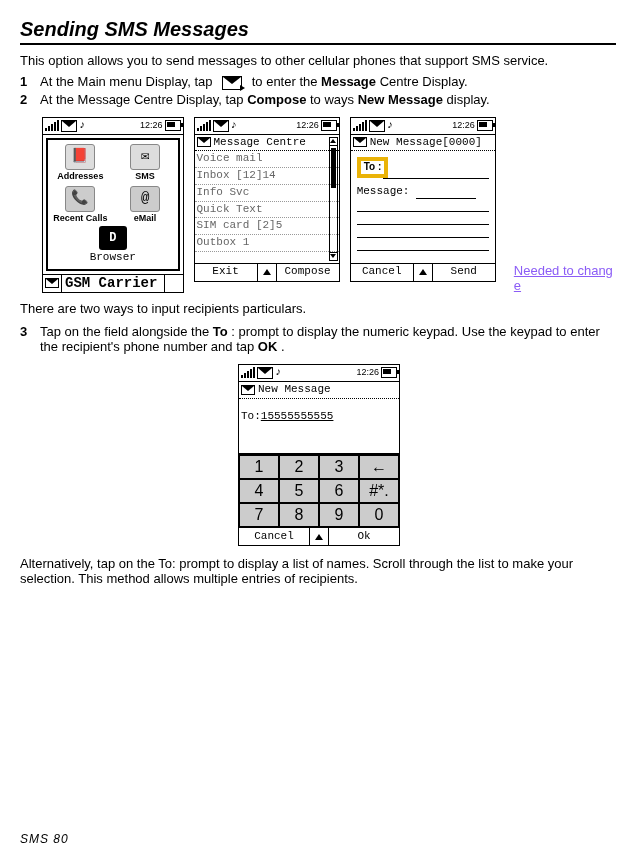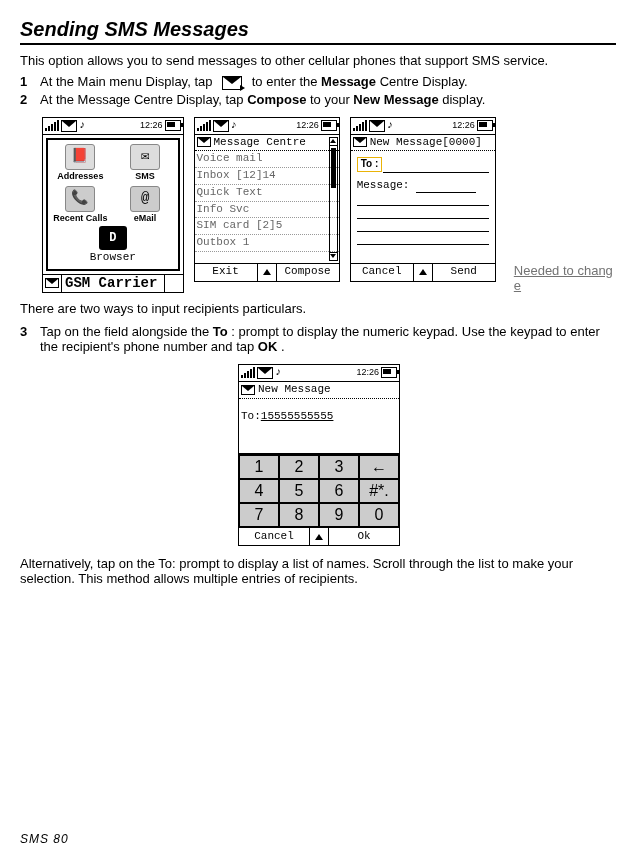--- a/index.html
+++ b/index.html
@@ -106,25 +106,25 @@
   .list-body .scrollbar .up,.list-body .scrollbar .dn{position:absolute;left:0;right:0;height:7px;background:#fff;display:flex;align-items:center;justify-content:center;}
   .list-body .scrollbar .up{top:0;border-bottom:1px solid #000;}
   .list-body .scrollbar .dn{bottom:0;border-top:1px solid #000;}
   .list-body .scrollbar .up::before{content:"";border-left:3px solid transparent;border-right:3px solid transparent;border-bottom:4px solid #000;}
   .list-body .scrollbar .dn::before{content:"";border-left:3px solid transparent;border-right:3px solid transparent;border-top:4px solid #000;}
   .list-body .scrollbar .thumb{position:absolute;left:1px;right:1px;top:10px;height:40px;background:#000;}
   .list-line{padding:1px 10px 1px 2px;border-bottom:1px dotted #999;color:#666;}
   
   .nm-title{padding:1px 2px;border-bottom:1px dotted #000;display:flex;align-items:center;gap:3px;}
   .nm-body{padding:6px;}
-  .nm-to{display:inline-block;border:1px solid #eab308;padding:0 3px;font-family:Arial;font-size:10px;font-weight:bold;margin-bottom:4px;}
+  .nm-to{display:inline-block;border:4px solid #eab308;padding:0 3px;font-family:Arial;font-size:10px;font-weight:bold;margin-bottom:4px;}
   .nm-toline{border-bottom:1px solid #000;height:10px;margin-left:26px;margin-bottom:4px;margin-top:-14px;}
   .nm-msglabel{margin-top:6px;}
   .nm-line{border-bottom:1px solid #000;height:12px;}
-  .red-note{color:#737373;text-decoration:underline;font-size:13px;margin-left:8px;}
+  .red-note{color:#8b5cf6;text-decoration:underline;font-size:13px;margin-left:8px;}
   
   .keypad-wrap{margin:10px auto;display:block;width:160px;}
   .kp-to{padding:2px;margin-top:9px;}
   .kp-to span.u{text-decoration:underline;}
   .keypad{border-top:2px solid #000;}
   .keypad .krow{display:flex;}
   .keypad .kcell{
     flex:1;border:1px solid #000;background:#ccc;text-align:center;
     font-family:Arial;font-size:16px;font-weight:normal;padding:1px 0;
   }
@@ -159,21 +159,21 @@
       <span> to enter the </span>
       <span class="b">Message</span>
       <span> Centre  Display.</span>
     </span>
   </li>
   <li>
     <span class="num">2</span>
     <span class="txt">
       <span>At the Message Centre Display, tap </span>
       <span class="b">Compose</span>
-      <span>  to your  </span>
+      <span>  to ways  </span>
       <span class="b">New Message</span>
       <span> display.</span>
     </span>
   </li>
 </ol>
 
 <div class="screens-row">
 
   <div class="phone" style="width:150px">
     <div class="statusbar">
@@ -238,22 +238,22 @@
       <span class="time">12:26</span>
       <span class="batt"></span>
     </div>
     <div class="body list-body">
       <div class="list-title">
         <span class="env-sm"></span>
         <span>Message Centre</span>
       </div>
       <div class="list-line">Voice mail</div>
       <div class="list-line">Inbox     [12]14</div>
+      <div class="list-line">Info Svc</div>
       <div class="list-line">Quick Text</div>
-      <div class="list-line">Info Svc</div>
       <div class="list-line">SIM card   [2]5</div>
       <div class="list-line">Outbox        1</div>
       <div class="scrollbar">
         <div class="up"></div>
         <div class="thumb"></div>
         <div class="dn"></div>
       </div>
     </div>
     <div class="footer">
       <div class="fbtn">Exit</div>

